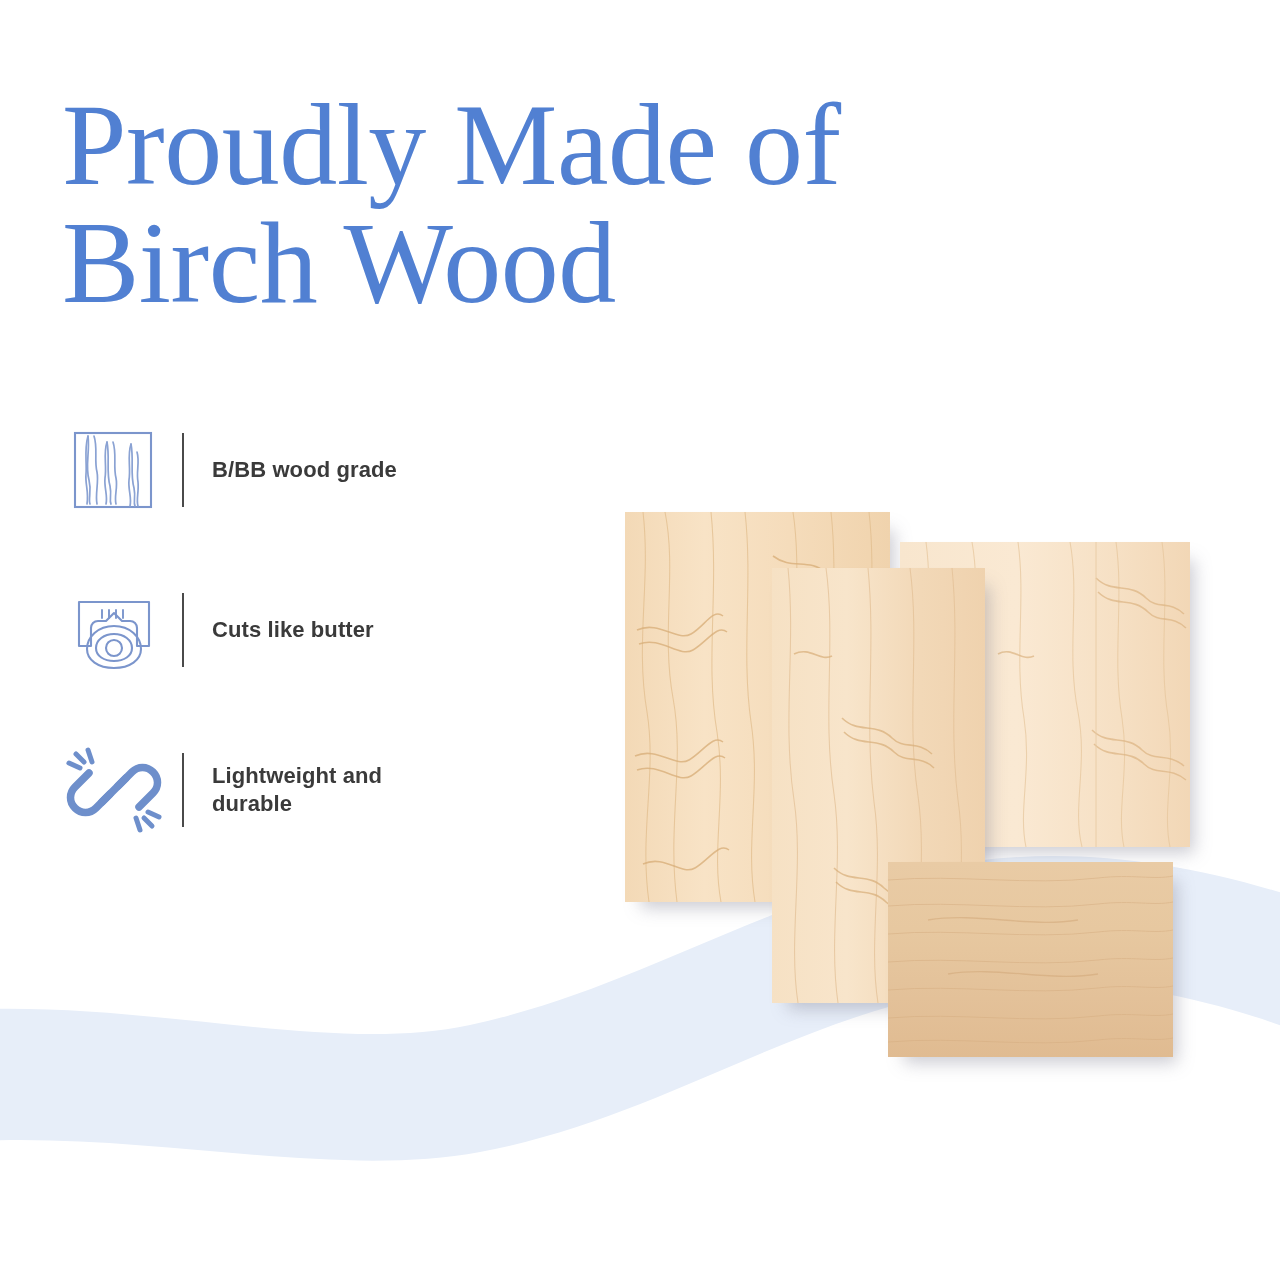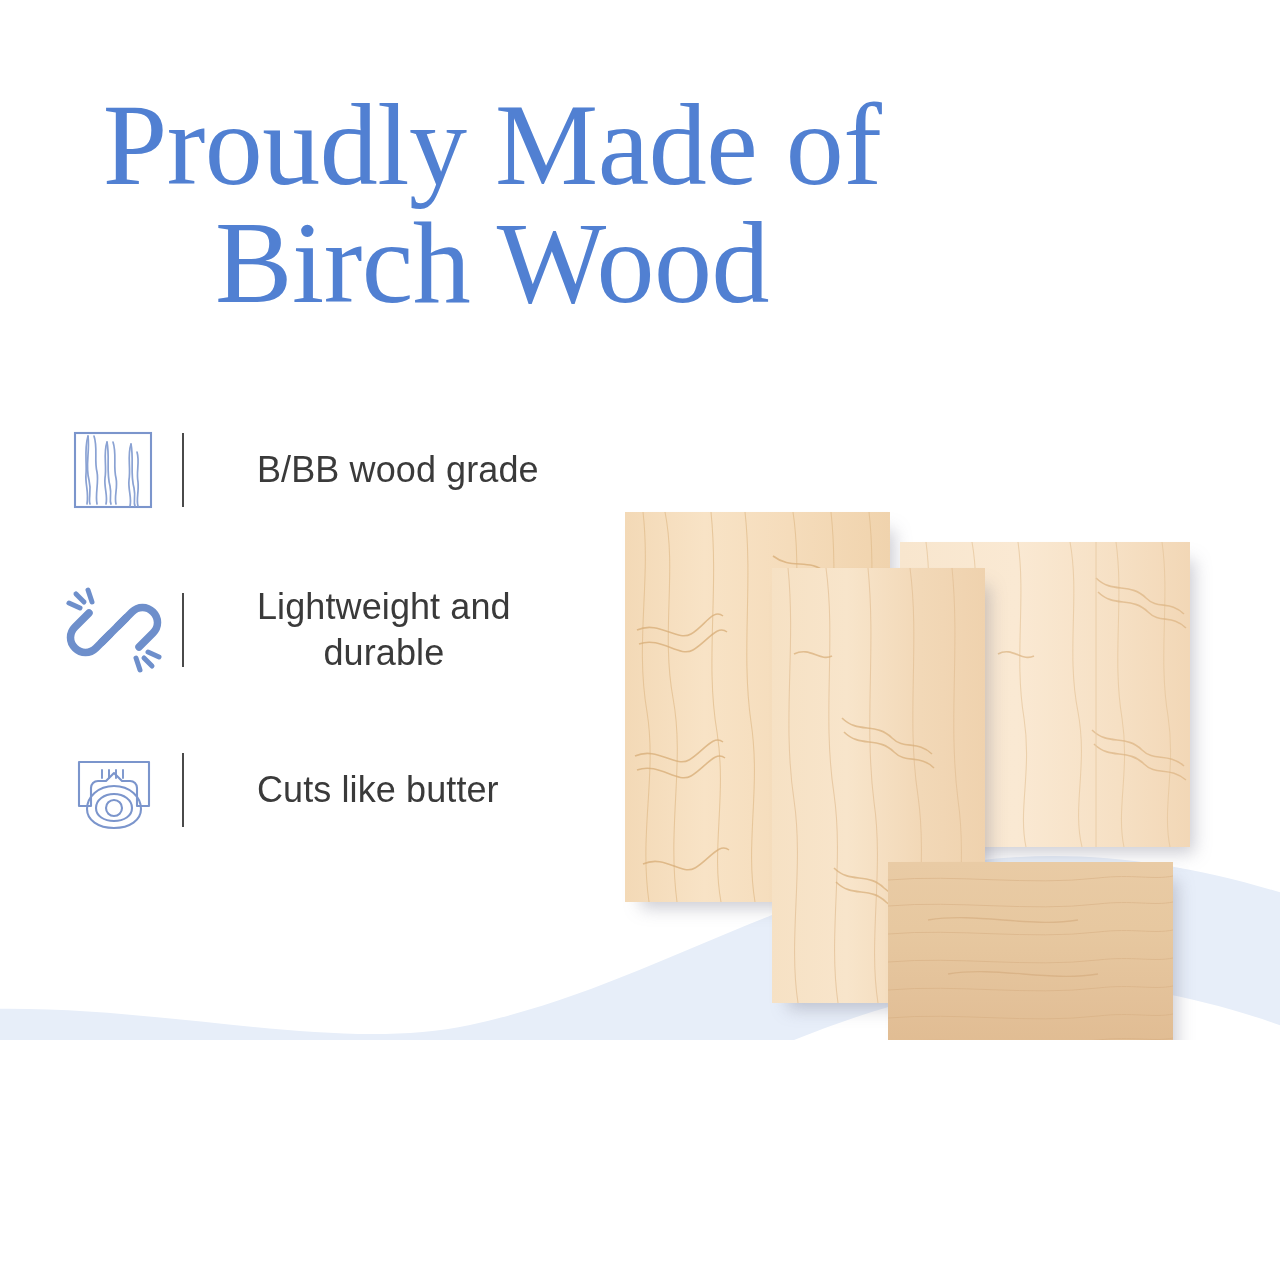--- a/index.html
+++ b/index.html
@@ -6,24 +6,23 @@
   html,body{ background:#ffffff; }
   body{
     width:1280px; height:1280px;
     font-family:"Liberation Sans", sans-serif;
     overflow:hidden; position:relative;
   }
 
   
   #poster{
     position:absolute; inset:0;
-    width:1280px; height:1040px;
+    width:1280px; height:1280px;
     background:#ffffff;
     overflow:hidden;
-    text-align:center;
   }
 
   
   .wave-layer{
     position:absolute; left:0; top:0;
     width:1280px; height:1280px;
     pointer-events:none;
     z-index:1;
   }
 
@@ -67,27 +66,26 @@
   .feature .rule{
     width:2px;
     height:74px;
     background:#4A4A4A;
     margin-left:16px;
     margin-right:28px;
     flex:0 0 2px;
   }
   .feature .label{
     font-family:"Liberation Sans", sans-serif;
-    font-weight:400;
-    font-size:36px;
+    font-weight:700;
+    font-size:22px;
     line-height:1.28;
     color:#3A3A3A;
     letter-spacing:0.1px;
     white-space:pre-line;
-    margin-left:45px;
   }
 
   
   .panels{
     position:absolute;
     left:0; top:0;
     width:1280px; height:1280px;
     z-index:4;
     pointer-events:none;
   }
@@ -276,20 +274,39 @@
           </g>
         </svg>
       </div>
       <div class="rule"></div>
       <div class="label">B/BB wood grade</div>
     </div>
 
     <div class="feature">
       <div class="icon-wrap">
         <svg width="96" height="96" viewBox="0 0 96 96" aria-hidden="true">
+          <g fill="none" stroke="#7B95CC" stroke-width="2.1" stroke-linejoin="round" stroke-linecap="round">
+
+            <path d="M13,20 L83,20 L83,64 L71,64 L71,46 C71,42 68,39 64,39 L56,39 L48,31 L40,39 L32,39 C28,39 25,42 25,46 L25,64 L13,64 Z"></path>
+
+            <path d="M36,28 L36,36 M43,28 L43,36 M50,28 L50,36 M57,28 L57,36" stroke-width="1.9"></path>
+
+            <path d="M48,44 C64,44 75,55 75,67 C75,78 64,86 48,86 C32,86 21,78 21,67 C21,55 32,44 48,44 Z"></path>
+            <path d="M48,52 C58,52 66,58 66,66 C66,74 58,79 48,79 C38,79 30,74 30,66 C30,58 38,52 48,52 Z"></path>
+            <circle cx="48" cy="66" r="8"></circle>
+          </g>
+        </svg>
+      </div>
+      <div class="rule"></div>
+      <div class="label">Cuts like butter</div>
+    </div>
+
+    <div class="feature">
+      <div class="icon-wrap">
+        <svg width="96" height="96" viewBox="0 0 96 96" aria-hidden="true">
           <g fill="none" stroke="#6E8FCB" stroke-width="7.5" stroke-linecap="round" stroke-linejoin="round">
 
             <path d="M52,44 L66,30 C72,24 81,24 87,30 C93,36 93,45 87,51 L73,65"></path>
 
             <path d="M44,52 L30,66 C24,72 15,72 9,66 C3,60 3,51 9,45 L23,31"></path>
 
             <path d="M36,60 L60,36"></path>
           </g>
           <g stroke="#6E8FCB" stroke-width="5" stroke-linecap="round">
 
@@ -301,35 +318,16 @@
             <path d="M82,70 L93,75"></path>
             <path d="M78,76 L86,84"></path>
           </g>
         </svg>
       </div>
       <div class="rule"></div>
       <div class="label">Lightweight and
 durable</div>
     </div>
 
-    <div class="feature">
-      <div class="icon-wrap">
-        <svg width="96" height="96" viewBox="0 0 96 96" aria-hidden="true">
-          <g fill="none" stroke="#7B95CC" stroke-width="2.1" stroke-linejoin="round" stroke-linecap="round">
-
-            <path d="M13,20 L83,20 L83,64 L71,64 L71,46 C71,42 68,39 64,39 L56,39 L48,31 L40,39 L32,39 C28,39 25,42 25,46 L25,64 L13,64 Z"></path>
-
-            <path d="M36,28 L36,36 M43,28 L43,36 M50,28 L50,36 M57,28 L57,36" stroke-width="1.9"></path>
-
-            <path d="M48,44 C64,44 75,55 75,67 C75,78 64,86 48,86 C32,86 21,78 21,67 C21,55 32,44 48,44 Z"></path>
-            <path d="M48,52 C58,52 66,58 66,66 C66,74 58,79 48,79 C38,79 30,74 30,66 C30,58 38,52 48,52 Z"></path>
-            <circle cx="48" cy="66" r="8"></circle>
-          </g>
-        </svg>
-      </div>
-      <div class="rule"></div>
-      <div class="label">Cuts like butter</div>
-    </div>
-
 
   </div>
 
 </div>
 
 </body></html>

